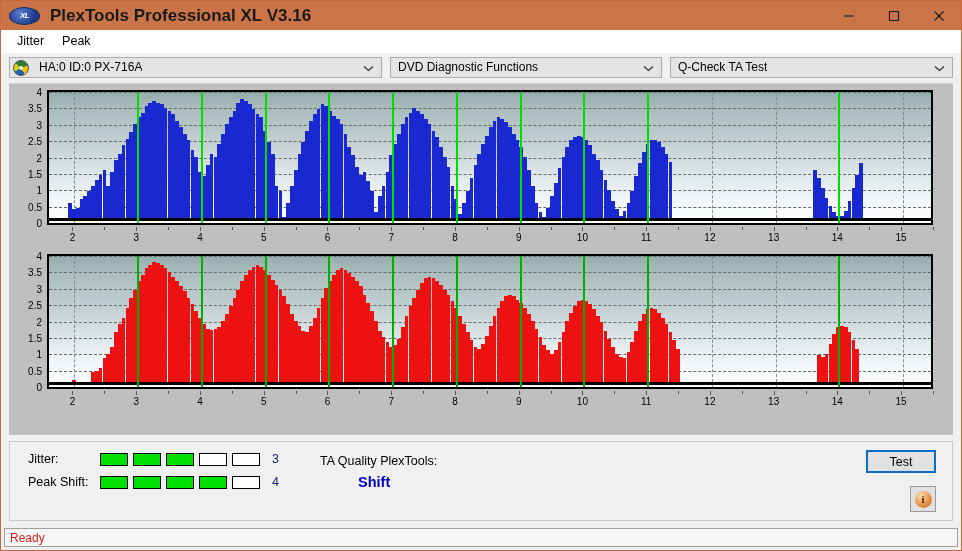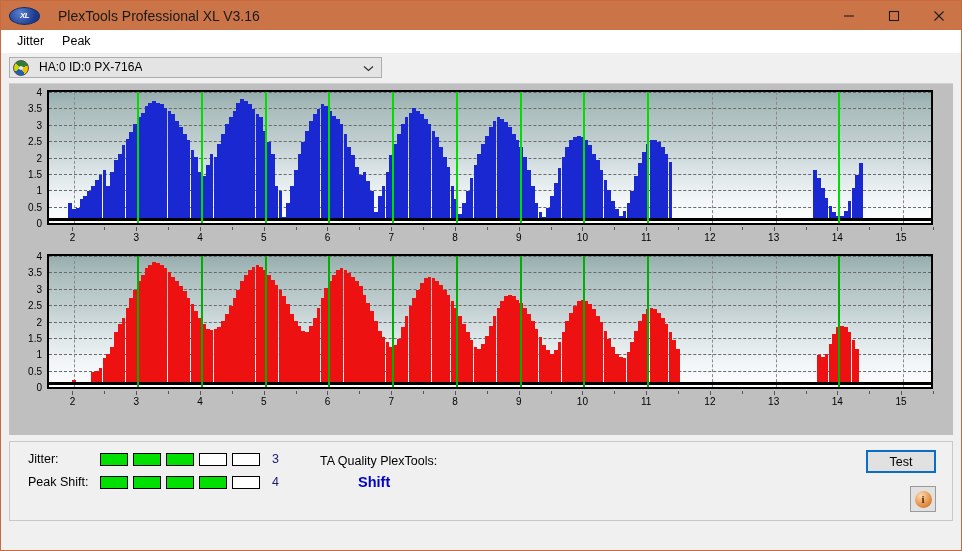--- a/index.html
+++ b/index.html
@@ -14,26 +14,26 @@
     border:1px solid #c9693d;background:#f0f0f0;
   }
   
   #titlebar{
     height:29px;background:#ca7448;display:flex;align-items:center;
     position:relative;
   }
   #app-icon{
     width:31px;height:18px;border-radius:50%;
     background:radial-gradient(circle at 35% 30%,#5a7fd0,#1b3a8c 70%);
-    margin-left:8px;margin-right:18px;flex:0 0 auto;
+    margin-left:8px;margin-right:10px;flex:0 0 auto;
     display:flex;align-items:center;justify-content:center;
     color:#fff;font-size:8px;font-weight:bold;font-style:italic;
     letter-spacing:-0.5px;border:1px solid #132a63;box-sizing:border-box;
   }
-  #title-text{color:#1a1a1a;font-size:14px;}
+  #title-text{color:#1a1a1a;font-size:17px;font-weight:bold;}
   #win-controls{position:absolute;right:0;top:0;height:29px;display:flex;}
   .win-btn{
     width:45px;height:29px;display:flex;align-items:center;justify-content:center;
     color:#1d1d1d;font-size:13px;
   }
   .win-btn svg{display:block;}
   
   #menubar{
     height:23px;background:#fff;display:flex;align-items:center;
     padding-left:7px;
@@ -157,20 +157,36 @@
 
   <div id="menubar">
     <div class="menu-item">Jitter</div>
     <div class="menu-item">Peak</div>
   </div>
 
   <div id="selector-row">
     <div class="combo" id="combo-drive">
       <span id="disc-icon"></span>
       <span class="lbl">HA:0 ID:0  PX-716A</span>
+      <span class="arrow">
+        <svg width="11" height="7" viewBox="0 0 11 7">
+            <polyline points="1,1.5 5.5,5.5 10,1.5" fill="none" stroke="#303030" stroke-width="1.2"></polyline>
+          </svg>
+      </span>
+    </div>
+    <div class="combo" id="combo-function">
+      <span class="lbl">DVD Diagnostic Functions</span>
+      <span class="arrow">
+        <svg width="11" height="7" viewBox="0 0 11 7">
+            <polyline points="1,1.5 5.5,5.5 10,1.5" fill="none" stroke="#303030" stroke-width="1.2"></polyline>
+          </svg>
+      </span>
+    </div>
+    <div class="combo" id="combo-test">
+      <span class="lbl">Q-Check TA Test</span>
       <span class="arrow">
         <svg width="11" height="7" viewBox="0 0 11 7">
             <polyline points="1,1.5 5.5,5.5 10,1.5" fill="none" stroke="#303030" stroke-width="1.2"></polyline>
           </svg>
       </span>
     </div>
   </div>
 
   <div id="chart-panel">
     <div class="chart-block" id="chart-0" style="height: 160px;">
@@ -700,14 +716,17 @@
       <span class="meter-val">4</span>
     </div>
     <div id="ta-label">TA Quality PlexTools:</div>
     <div id="ta-value">Shift</div>
     <div id="start-btn">Test</div>
     <div id="info-btn">
       <span id="info-ball">i</span>
     </div>
   </div>
 
+  <div id="statusbar">
+    <span>Ready</span>
+  </div>
 
 </div>
 
 </body></html>

